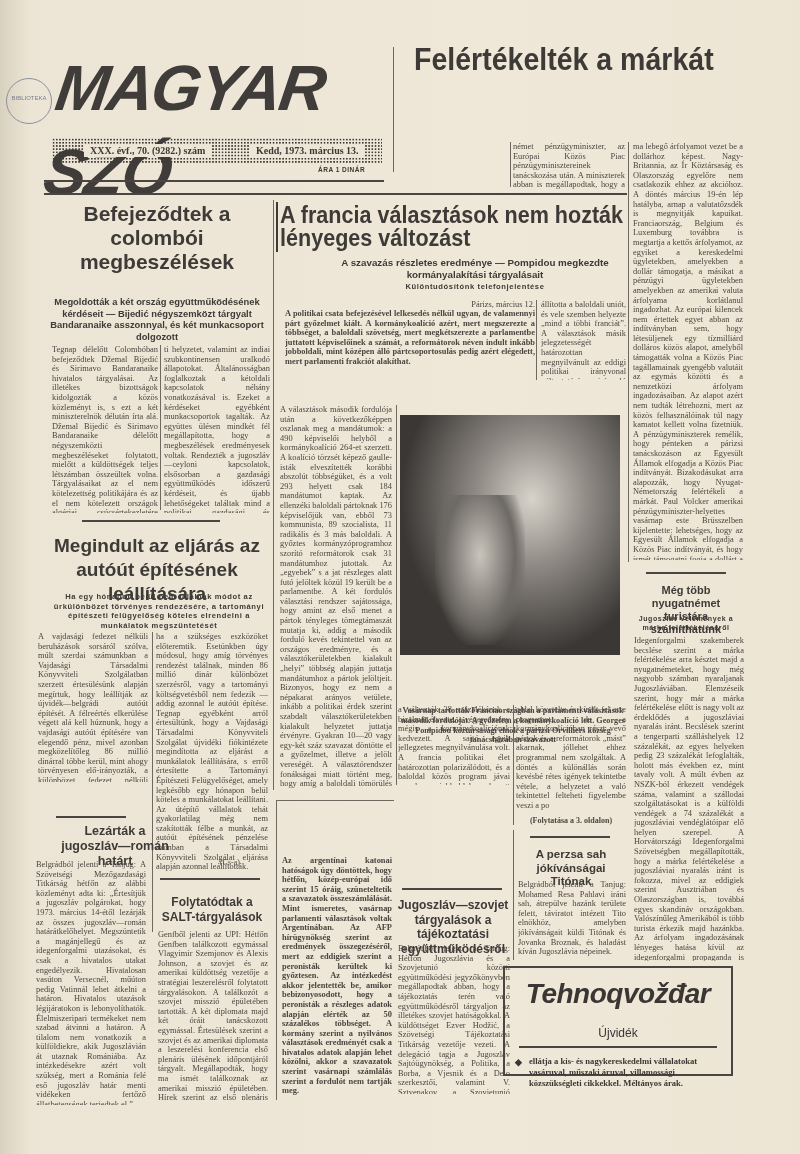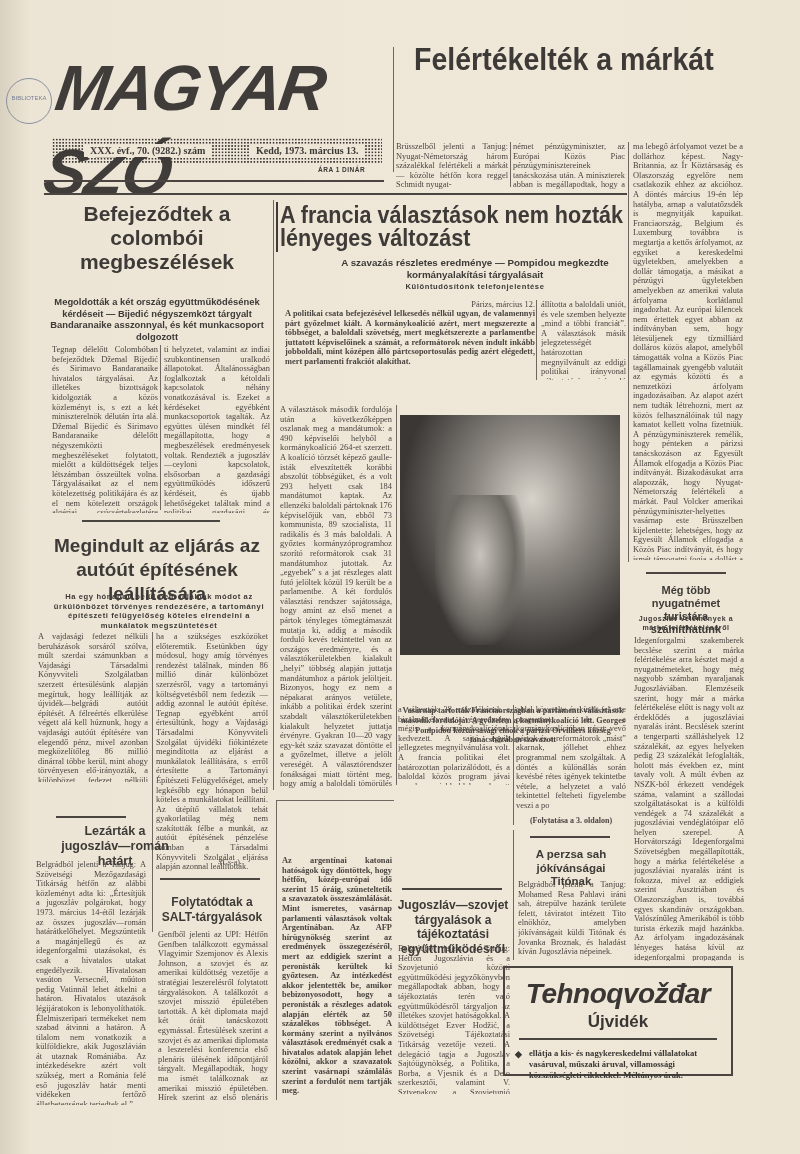--- a/index.html
+++ b/index.html
@@ -12,21 +12,21 @@
   .vr { position: absolute; width: 1px; background: #6e6861; }
   .center { text-align: center; }
   .stamp { position: absolute; left: 6px; top: 78px; width: 46px; height: 46px; border: 1.5px solid #8a8fa3; border-radius: 50%; color: #7a7f95; font-size: 6px; text-align: center; font-family: "Liberation Sans", sans-serif; padding-top: 16px; }
   .masthead { position: absolute; left: 56px; top: 46px; width: 330px; height: 90px; font-family: "Liberation Sans", sans-serif; font-weight: bold; font-style: italic; font-size: 64px; letter-spacing: -2px; color: #3f3c3a; transform: scaleX(1.0) skewX(-8deg); line-height: 84px; }
   .dotbar { position: absolute; left: 52px; top: 138px; width: 330px; height: 26px; background-image: radial-gradient(#3b3835 45%, transparent 50%); background-size: 3.2px 3.2px; }
   .dotbar-label { position: absolute; top: 6px; background: #ede6d6; font-size: 10px; font-weight: bold; padding: 1px 6px; color: #3b3835; }
   .photo { position: absolute; left: 400px; top: 415px; width: 220px; height: 240px; background: radial-gradient(ellipse at 60% 35%, #d8d3ca 0%, #8f8a84 30%, #3a3735 70%), #2c2a28; }
   .photo::after { content: ""; position: absolute; left: 35px; top: 80px; width: 90px; height: 150px; background: radial-gradient(ellipse at 50% 40%, #c9c4bb 0%, #6d6964 55%, transparent 75%); }
   .ad-box { position: absolute; left: 503px; top: 966px; width: 230px; height: 110px; border: 2px solid #4a4541; }
   .ad-brand { font-family: "Liberation Sans", sans-serif; font-weight: bold; font-style: italic; font-size: 28px; color: #3a3633; text-align: center; margin-top: 10px; letter-spacing: -0.5px; }
-  .ad-city { font-family: "Liberation Sans", sans-serif; font-weight: bold; font-size: 17px; text-align: center; margin-top: 2px; }
+  .ad-city { font-family: "Liberation Sans", sans-serif; font-weight: normal; font-size: 12px; text-align: center; margin-top: 16px; }
   .ad-text { font-size: 8.6px; line-height: 11px; font-weight: bold; padding: 0 12px 0 24px; margin-top: 14px; position: relative; }
   .ad-bullet { position: absolute; left: 10px; top: 1px; font-size: 9px; }
   .sub { font-family: "Liberation Sans", sans-serif; font-weight: bold; font-size: 10px; line-height: 11.5px; color: #3d3a37; text-align: center; }
   .kicker { font-family: "Liberation Sans", sans-serif; font-weight: bold; font-size: 7.6px; letter-spacing: 0.6px; line-height: 9.5px; text-align: center; color: #3d3a37; }
 </style>
 </head>
 <body>
 
 <div class="page">
 
@@ -37,21 +37,20 @@
   <div class="masthead">MAGYAR SZÓ</div>
   <div class="dotbar">
     <span class="dotbar-label" style="left:32px;">XXX. évf., 70. (9282.) szám</span>
     <span class="dotbar-label" style="left:198px;">Kedd, 1973. március 13.</span>
   </div>
   <div class="abs" style="left:318px; top:166px; font-size:6.5px; font-weight:bold; font-family:'Liberation Sans',sans-serif; letter-spacing:0.5px;">ÁRA 1 DINÁR</div>
   <div class="hr" style="left:44px; top:180px; width:340px; height:1.5px;"></div>
 
   <div class="vr" style="left:393px; top:47px; height:125px;"></div>
   <div class="abs cond" style="left:414px; top:40px; font-size:31px; line-height:40px; transform:scaleX(0.92);">Felértékelték a márkát</div>
-  <div class="abs body-text" style="left:396px; top:142px; width:112px; height:48px; overflow:hidden;">Brüsszelből jelenti a Tanjug: Nyugat-Németország három százalékkal felértékeli a márkát — közölte hétfőn kora reggel Schmidt nyugat-</div>
   <div class="vr" style="left:510px; top:142px; height:45px;"></div>
   <div class="abs body-text" style="left:513px; top:142px; width:112px; height:48px; overflow:hidden;">német pénzügyminiszter, az Európai Közös Piac pénzügyminisztereinek tanácskozása után. A miniszterek abban is megállapodtak, hogy a Közös Piac hat tagálla-</div>
   <div class="vr" style="left:628px; top:142px; height:420px;"></div>
   <div class="abs body-text" style="left:633px; top:142px; width:110px; height:418px; overflow:hidden;">ma lebegő árfolyamot vezet be a dollárhoz képest. Nagy-Britannia, az Ír Köztársaság és Olaszország egyelőre nem csatlakozik ehhez az akcióhoz. A döntés március 19-én lép hatályba, arnap a valutatőzsdék is megnyitják kapuikat. Franciaország, Belgium és Luxemburg továbbra is megtartja a kettős árfolyamot, az egyiket a kereskedelmi ügyletekben, amelyekben a dollár támogatja, a másikat a pénzügyi ügyletekben amelyekben az amerikai valuta árfolyama korlátlanul ingadozhat. Az európai kilencek nem értettek egyet abban az indítványban sem, hogy létesüljenek egy tízmilliárd dolláros közös alapot, amelyből támogatták volna a Közös Piac tagállamainak gyengébb valutáit az egymás közötti és a nemzetközi árfolyam ingadozásaiban. Az alapot azért nem tudták létrehozni, mert az közös felhasználóinak túl nagy kamatot kellett volna fizetniük. A pénzügyminiszterek remélik, hogy pénteken a párizsi tanácskozáson az Egyesült Államok elfogadja a Közös Piac indítványát. Bizakodásukat arra alapozzák, hogy Nyugat-Németország felértékeli a márkát. Paul Volcker amerikai pénzügyminiszter-helyettes vasárnap este Brüsszelben kijelentette: lehetséges, hogy az Egyesült Államok elfogadja a Közös Piac indítványát, és hogy ismét támogatni fogja a dollárt a nemzetközi piacokon.</div>
   <div class="hr" style="left:44px; top:193px; width:583px; height:2px;"></div>
 
   <div class="abs cond center" style="left:44px; top:202px; width:226px; font-family:Liberation Sans, sans-serif; font-size:21px; line-height:24px;">Befejeződtek a colombói megbeszélések</div>
   <div class="abs sub" style="left:44px; top:296px; width:226px; font-size:9.4px; line-height:11.5px;">Megoldották a két ország együttműködésének kérdéseit — Bijedić négyszemközt tárgyalt Bandaranaike asszonnyal, és két munkacsoport dolgozott</div>
   <div class="abs body-text" style="left:52px; top:345px; width:106px; height:168px; overflow:hidden;">Tegnap délelőtt Colombóban befejeződtek Džemal Bijedić és Sirimavo Bandaranaike hivatalos tárgyalásai. Az illetékes bizottságok kidolgozták a közös közleményt is, s ezt a két miniszterelnök délután írta alá. Džemal Bijedić és Sirimavo Bandaranaike délelőtt négyszemközti megbeszéléseket folytatott, mielőtt a küldöttségek teljes létszámban összeültek volna. Tárgyalásaikat az el nem kötelezettség politikájára és az el nem kötelezett országok algériai csúcsértekezletére összpontosították. Megvitattak több más fontos nemzetközi kérdést, köztük a délkelet-ázsiai és a közel-kele-</div>
   <div class="vr" style="left:160px; top:345px; height:165px;"></div>

